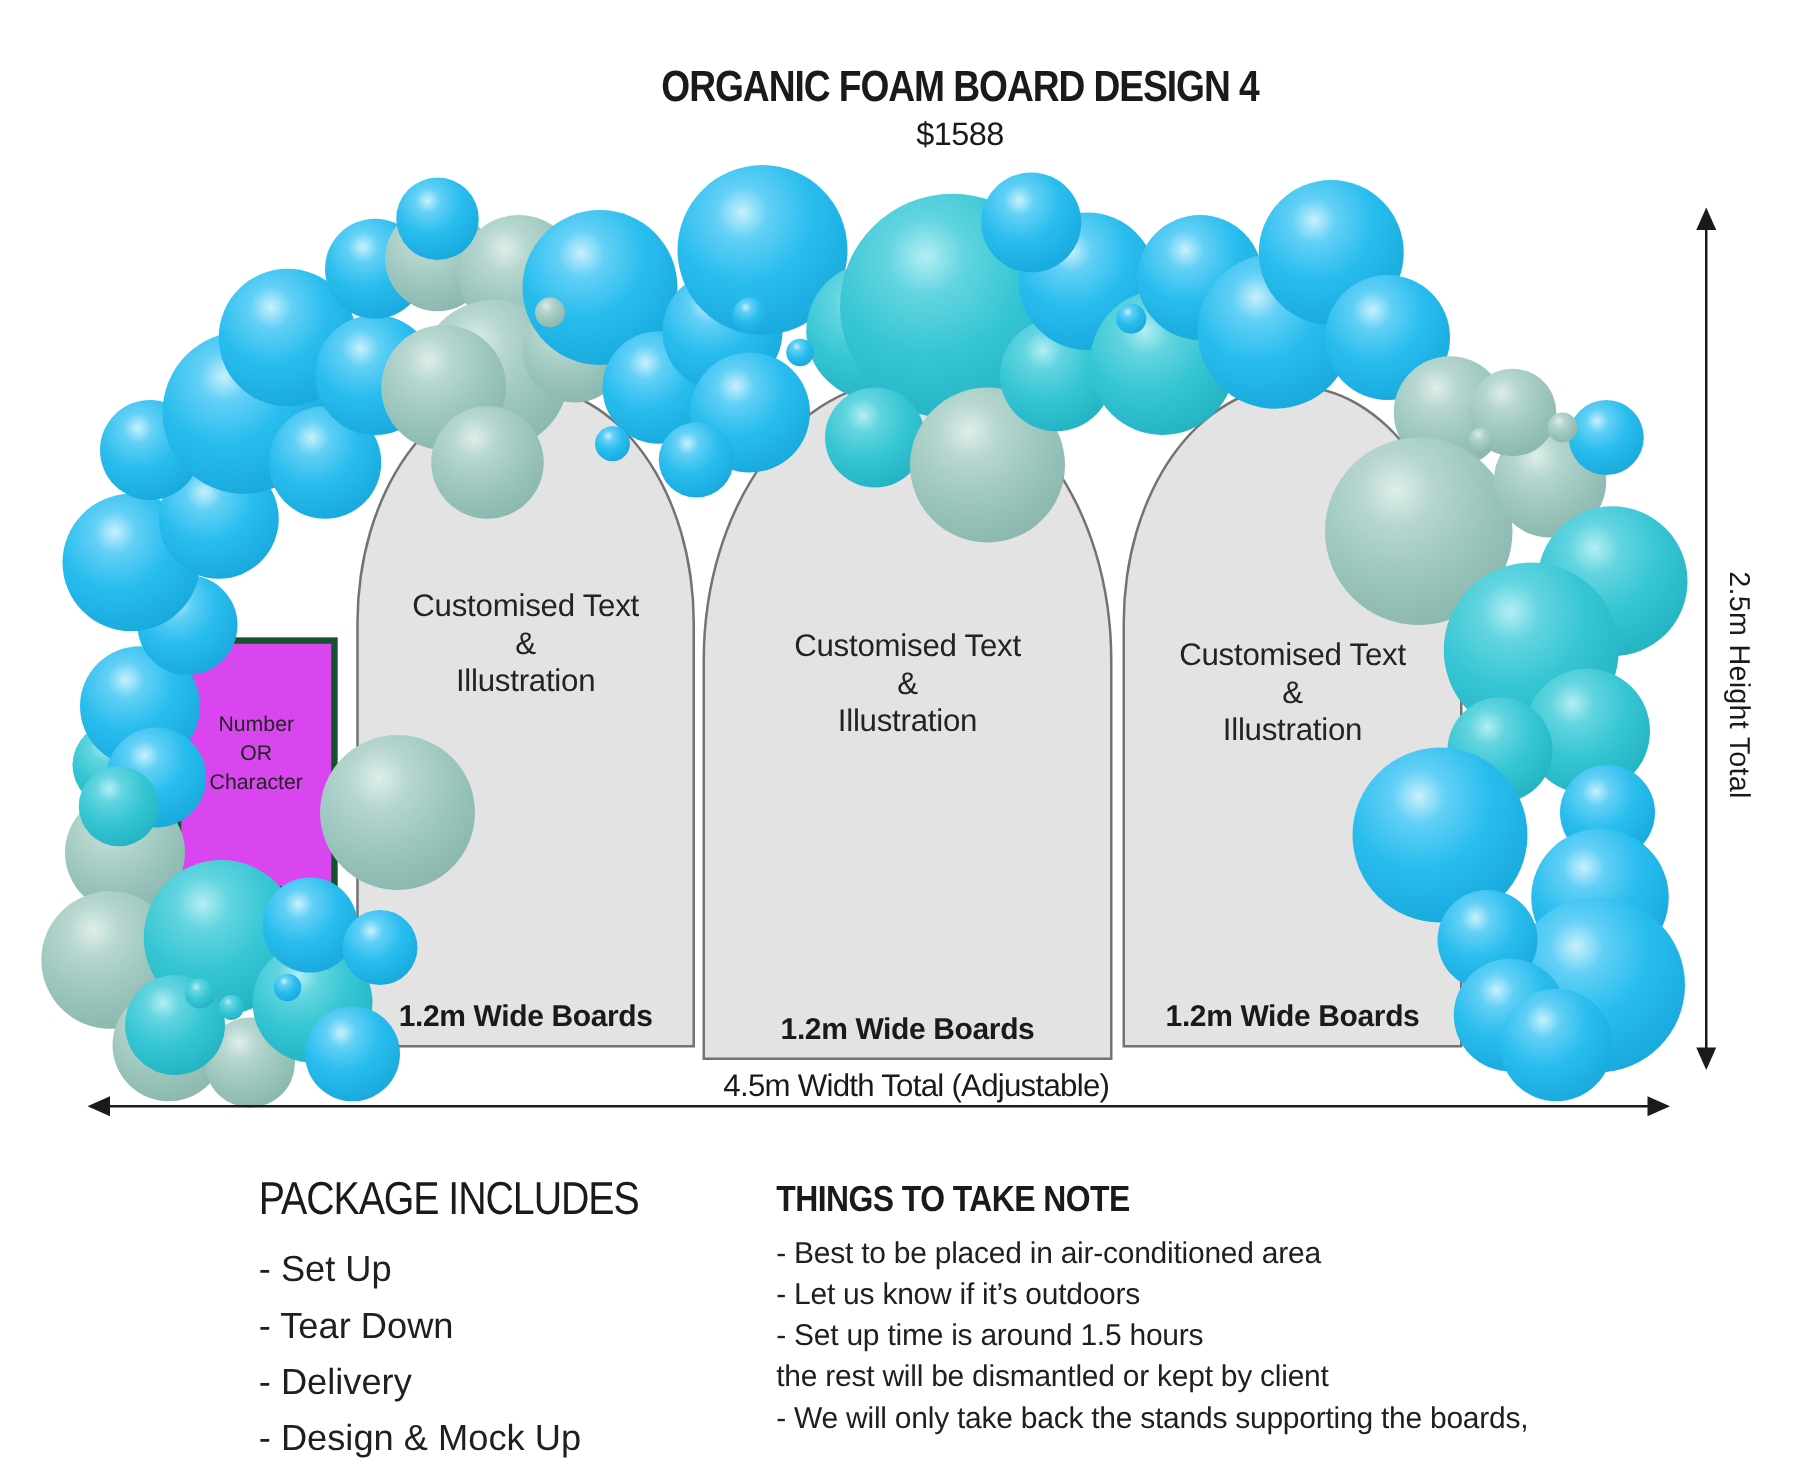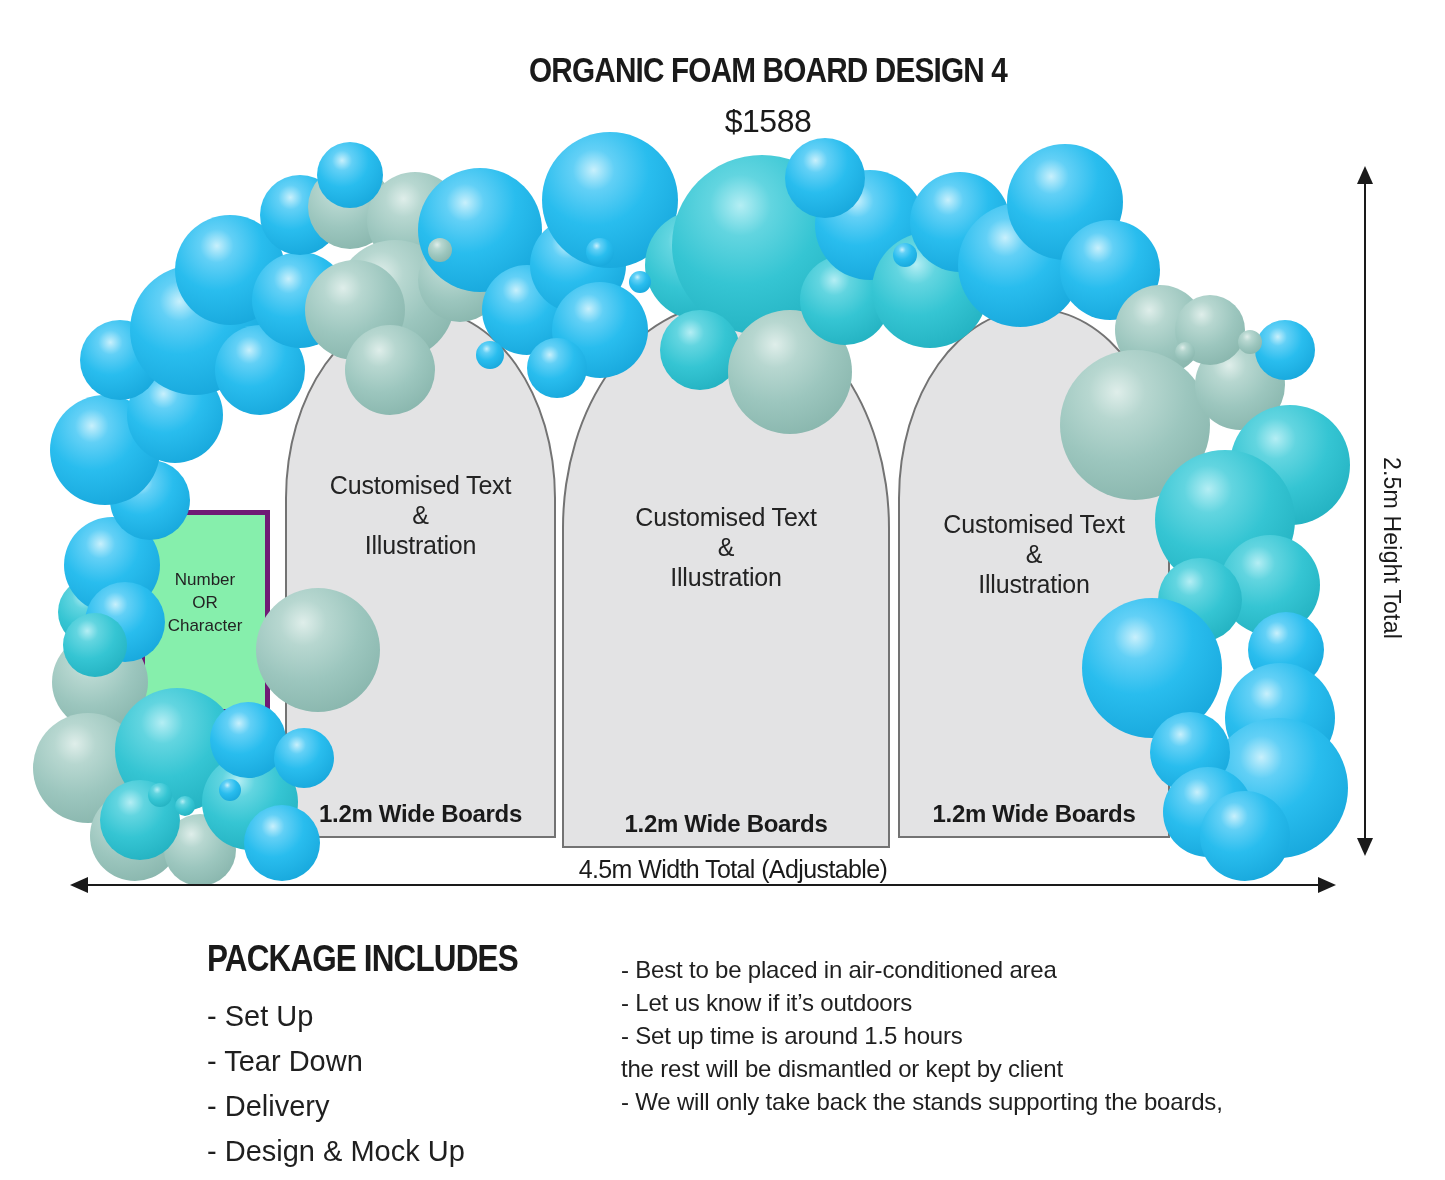--- a/index.html
+++ b/index.html
@@ -7,22 +7,22 @@
     position:relative; width:1445px; height:1180px; background:#ffffff;
     font-family:"Liberation Sans", sans-serif; color:#1a1a1a; overflow:hidden;
   }
   
   .title {
     position:absolute; top:50px; left:768px; transform:translateX(-50%);
     font-size:35px; font-weight:700; letter-spacing:-1px; white-space:nowrap;
   }
   .title .condensed { display:inline-block; transform:scaleX(0.85); transform-origin:50% 50%; }
   .price {
-    position:absolute; top:103px; left:768px; transform:translateX(-50%);
-    font-size:32px; font-weight:400; letter-spacing:-0.5px;
+    position:absolute; top:92px; left:768px; transform:translateX(-50%);
+    font-size:26px; font-weight:400; letter-spacing:-0.5px;
   }
   
   .board {
     position:absolute; background:#e3e3e4; border:2px solid #737373; box-sizing:border-box;
   }
   .board-left   { left:285px; top:308px; width:271px; height:530px; border-radius:135px 135px 0 0 / 190px 190px 0 0; }
   .board-center { left:562px; top:303px; width:328px; height:545px; border-radius:164px 164px 0 0 / 225px 225px 0 0; }
   .board-right  { left:898px; top:308px; width:272px; height:530px; border-radius:135px 135px 0 0 / 190px 190px 0 0; }
   .board-label {
     position:absolute; left:0; width:100%; text-align:center;
@@ -33,21 +33,21 @@
   .board-right .board-label { top:199px; }
   .board-note {
     position:absolute; left:0; width:100%; text-align:center;
     font-size:24px; font-weight:600; letter-spacing:-0.3px; color:#1a1a1a;
   }
   .board-left  .board-note { bottom:8px; }
   .board-center .board-note { bottom:8px; }
   .board-right .board-note { bottom:8px; }
   .number-board {
     position:absolute; left:140px; top:510px; width:130px; height:204px;
-    background:#86efac; border:5px solid #701a75; box-sizing:border-box;
+    background:#d946ef; border:5px solid #14532d; box-sizing:border-box;
   }
   .number-board .nb-label {
     position:absolute; top:53px; left:0; width:100%; text-align:center;
     font-size:17px; line-height:23px; color:#232323;
   }
   
   .garland { position:absolute; left:0; top:0; pointer-events:none; }
   
   .h-arrow { position:absolute; left:86px; top:884px; width:1234px; height:2px; background:#1a1a1a; }
   .h-arrow::before {
@@ -70,21 +70,21 @@
   .v-arrow::after {
     content:""; position:absolute; bottom:-16px; left:-7px;
     border-left:8px solid transparent; border-right:8px solid transparent; border-top:18px solid #1a1a1a;
   }
   .v-arrow-label {
     position:absolute; left:1378px; top:548px; transform:translateY(-50%);
     writing-mode:vertical-rl; font-size:23px; letter-spacing:0.2px; white-space:nowrap; color:#1a1a1a;
   }
   
   .package { position:absolute; left:207px; top:938px; }
-  .package-heading { font-size:37px; font-weight:700; letter-spacing:-1px; white-space:nowrap; }
+  .package-heading { font-size:37px; font-weight:400; letter-spacing:-1px; white-space:nowrap; }
   .package-heading .condensed { display:inline-block; transform:scaleX(0.85); transform-origin:0 50%; }
   .package-items { margin-top:14px; font-size:29px; line-height:45px; color:#1f1f1f; }
   .notes { position:absolute; left:621px; top:944px; }
   .notes-heading { font-size:29px; font-weight:900; letter-spacing:-0.5px; white-space:nowrap; }
   .notes-heading .condensed { display:inline-block; transform:scaleX(0.88); transform-origin:0 50%; }
   .notes-items { margin-top:9px; font-size:24px; line-height:33px; letter-spacing:-0.2px; color:#1f1f1f; white-space:nowrap; }
 </style>
 </head>
 <body>
 
@@ -242,20 +242,23 @@
     </div>
     <div class="package-items">
       <div>- Set Up</div>
       <div>- Tear Down</div>
       <div>- Delivery</div>
       <div>- Design &amp; Mock Up</div>
     </div>
   </div>
 
   <div class="notes">
+    <div class="notes-heading">
+      <span class="condensed">THINGS TO TAKE NOTE</span>
+    </div>
     <div class="notes-items">
       <div>- Best to be placed in air-conditioned area</div>
       <div>- Let us know if it’s outdoors</div>
       <div>- Set up time is around 1.5 hours</div>
       <div>the rest will be dismantled or kept by client</div>
       <div>- We will only take back the stands supporting the boards,</div>
     </div>
   </div>
 
 </div>

